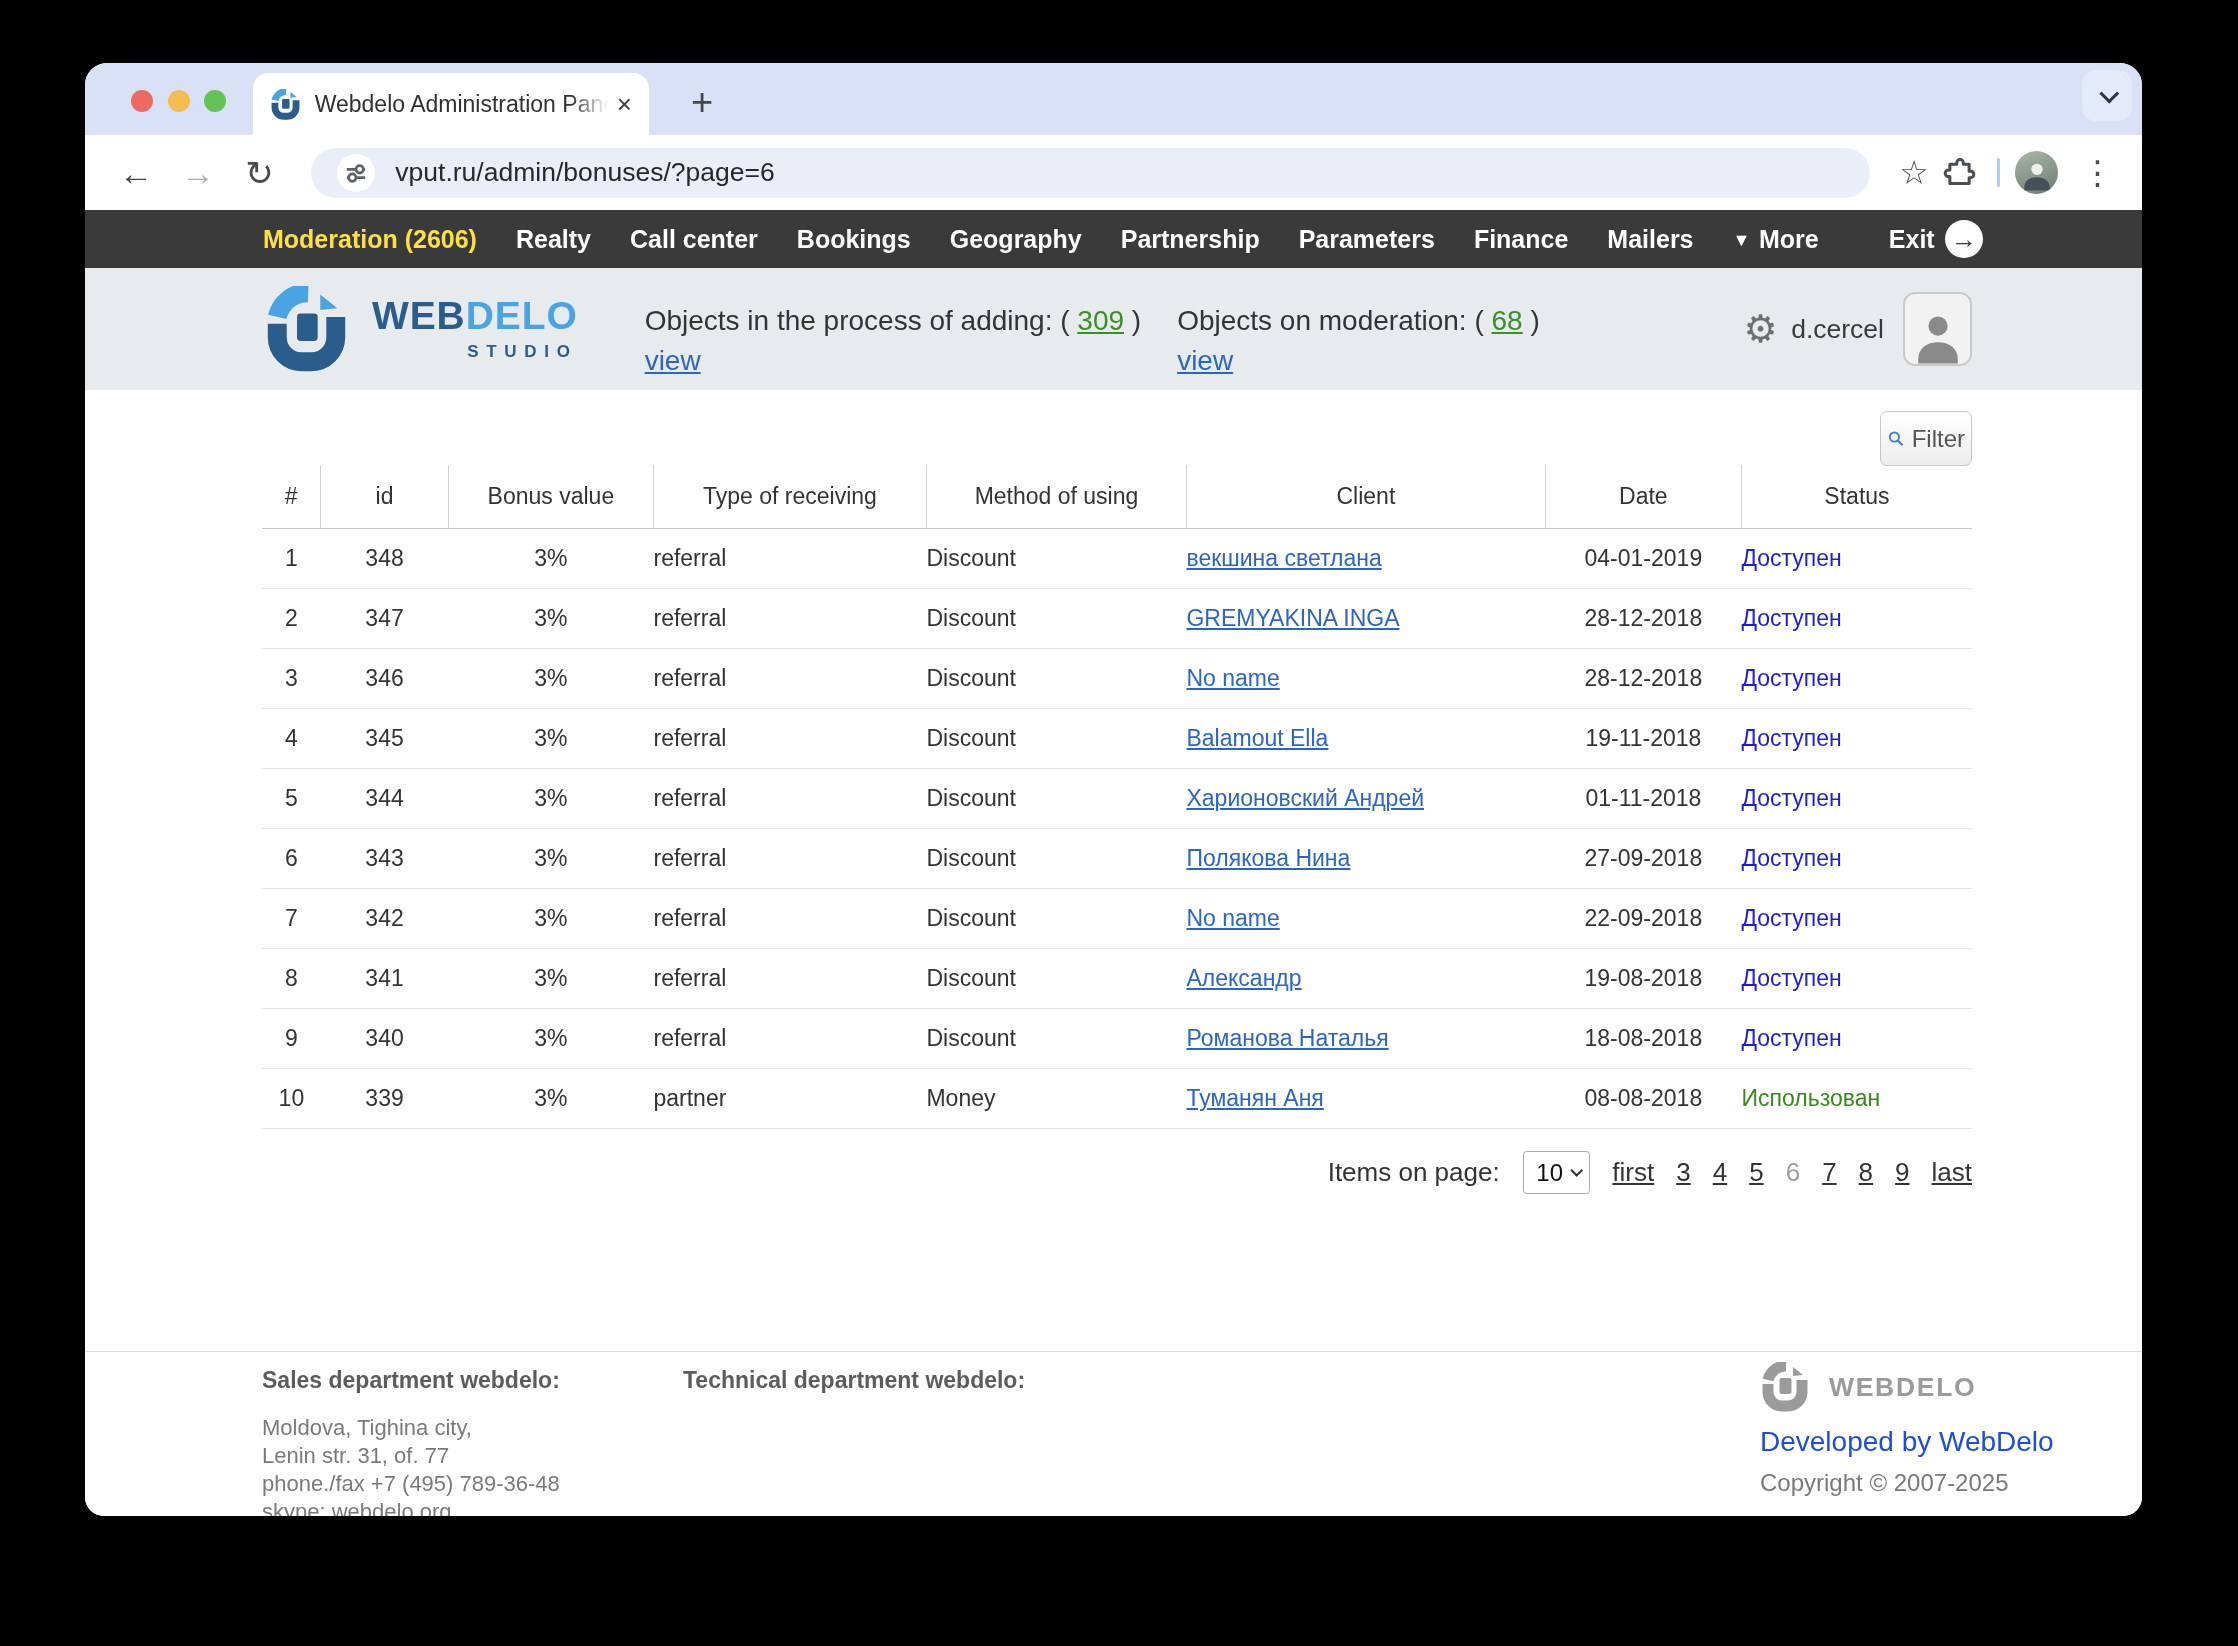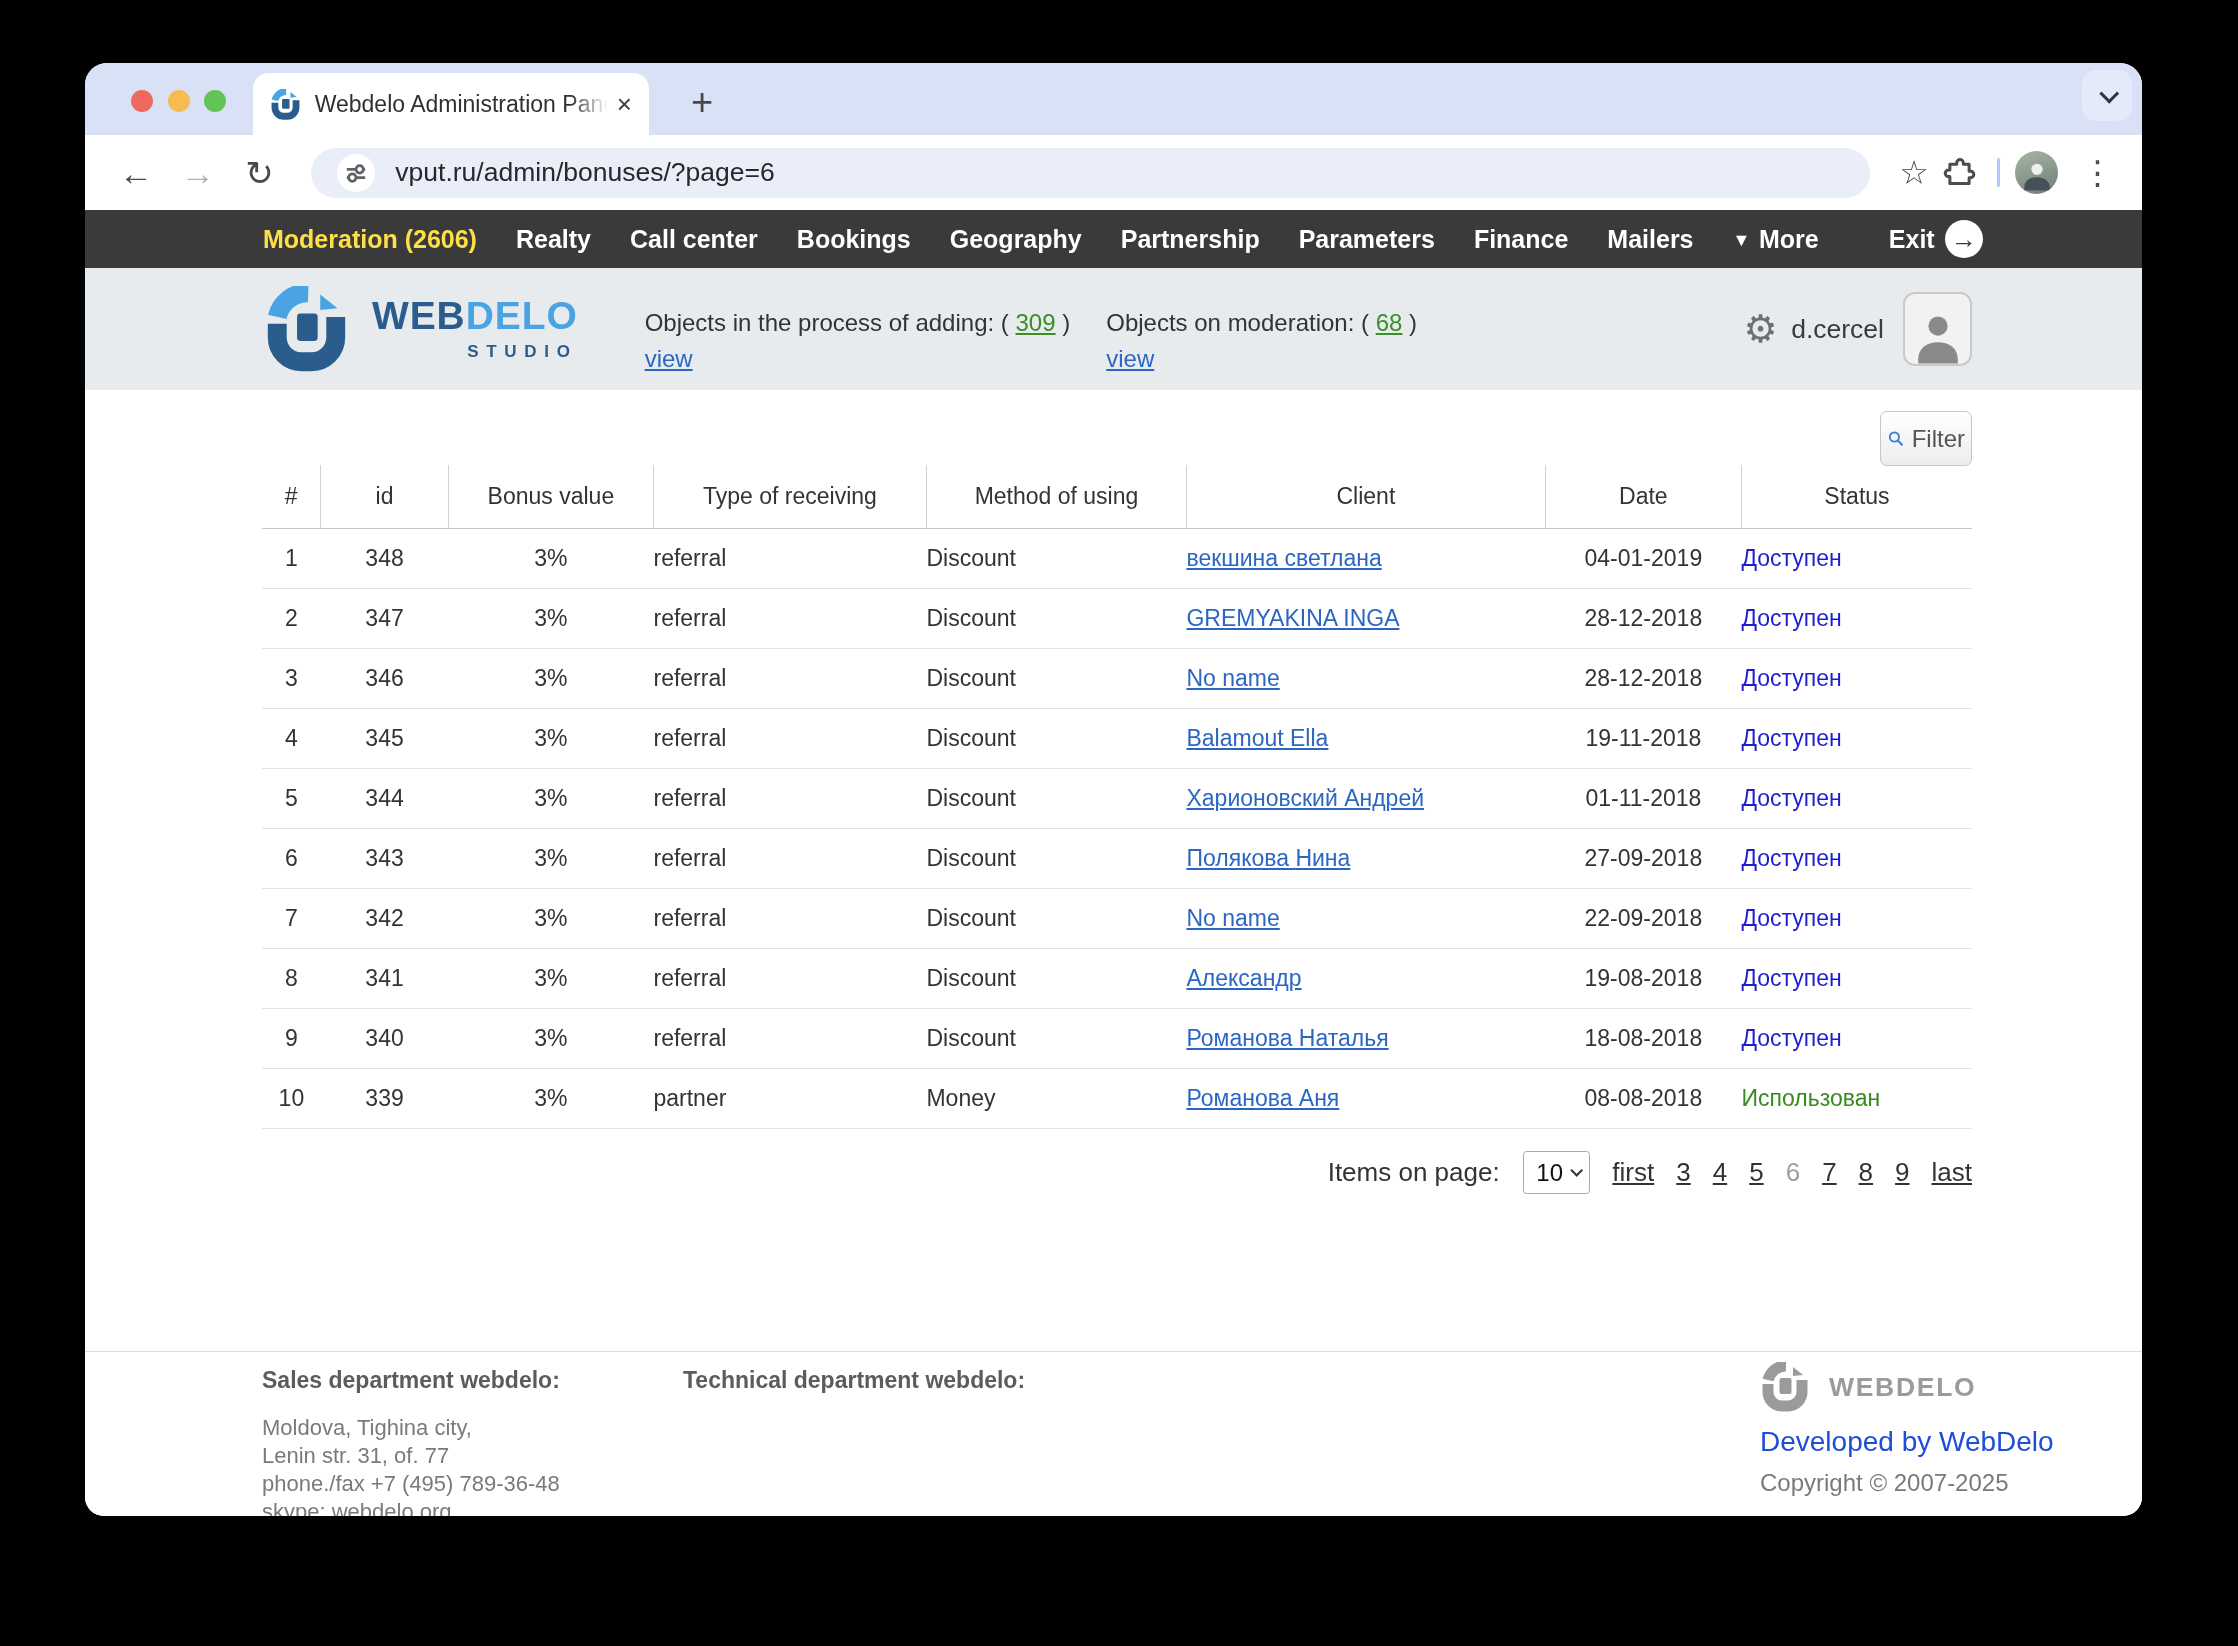--- a/index.html
+++ b/index.html
@@ -59,21 +59,21 @@
 
   
   .apphead{height:122px;background:#e8ebee;display:flex;align-items:center;padding:0 170px 0 178px;}
   .logo{display:flex;align-items:center;flex:0 0 auto;}
   .logo-ic{width:87px;height:86px;margin-right:22px;}
   .logo-words{display:flex;flex-direction:column;align-items:flex-end;}
   .logo-main{font-size:39px;font-weight:bold;letter-spacing:0.9px;line-height:1;}
   .logo-main .lw{color:#2a5d8c;}
   .logo-main .ld{color:#4aa3e2;}
   .logo-sub{font-size:17px;font-weight:bold;letter-spacing:7.7px;color:#2a5d8c;margin-top:6.9px;}
-  .objblock{margin-left:67px;font-size:24px;color:#333;flex:0 0 auto;margin-top:24px;}
+  .objblock{margin-left:67px;font-size:28px;color:#333;flex:0 0 auto;margin-top:24px;}
   .objblock.second{margin-left:36px;}
   .objblock .cnt{color:#3a8f27;text-decoration:underline;}
   .objblock .view{display:inline-block;margin-top:8.6px;color:#2b66c2;text-decoration:underline;}
   .headright{margin-left:auto;display:flex;align-items:center;}
   .gear{font-size:38px;color:#6f6f6f;margin-right:13.7px;line-height:1;}
   .uname{font-size:26.5px;color:#3a3a3a;margin-right:19px;}
   .bubble{position:relative;width:69px;height:74px;background:#f2f2f2;border:2.6px solid #c9c9c9;
        border-radius:12px;display:flex;align-items:flex-end;justify-content:center;overflow:hidden;}
   .bubble-tail{position:absolute;left:-8.6px;top:50%;width:13.7px;height:13.7px;background:#f2f2f2;
        border-left:2.6px solid #c9c9c9;border-bottom:2.6px solid #c9c9c9;transform:translateY(-50%) rotate(45deg);}
@@ -366,21 +366,21 @@
               <td class="l pad30"><a class="cell-link">Романова Наталья</a></td>
               <td class="c">18-08-2018</td>
               <td class="l pad26"><span class="status-available">Доступен</span></td>
             </tr>
             <tr>
               <td class="c">10</td>
               <td class="c">339</td>
               <td class="c">3%</td>
               <td class="l pad36">partner</td>
               <td class="l pad30">Money</td>
-              <td class="l pad30"><a class="cell-link">Романова Аня</a></td>
+              <td class="l pad30"><a class="cell-link">Туманян Аня</a></td>
               <td class="c">08-08-2018</td>
               <td class="l pad26"><span class="status-used">Использован</span></td>
             </tr>
           </tbody>
       </table>
 
       <div class="pager">
         <span class="plabel">Items on page:</span>
         <span class="selwrap">
           <select id="pp-select"><option>10</option></select>

